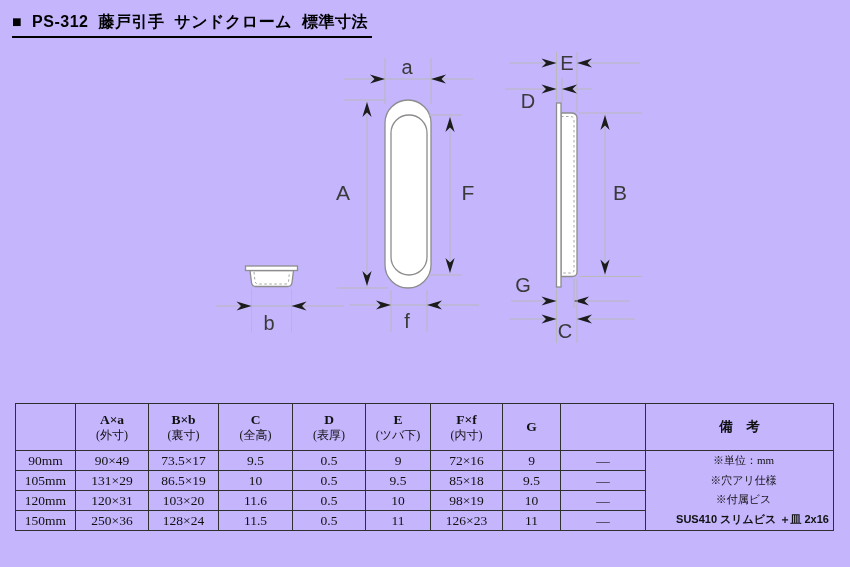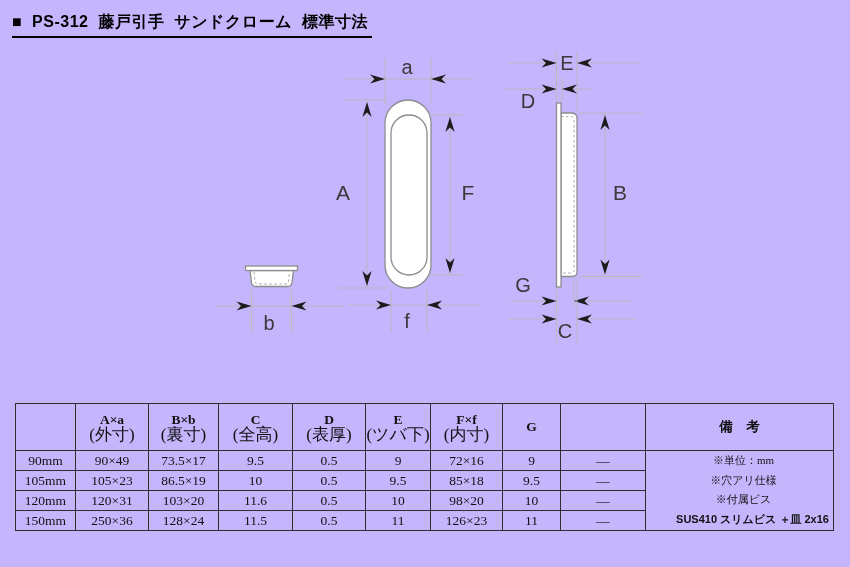--- a/index.html
+++ b/index.html
@@ -21,21 +21,21 @@
   .dimlabel { fill:#3a3a3a; font-family:"Liberation Sans","DejaVu Sans",sans-serif; font-size:20px; }
   .dimlabel.big { font-size:21px; }
   table.spec {
     position:absolute; left:15px; top:403px; width:818px;
     border-collapse:collapse; table-layout:fixed;
     font-family:"Liberation Serif","DejaVu Serif",serif; color:#111;
   }
   table.spec th, table.spec td { border:1px solid #2f2f2f; text-align:center; padding:0; overflow:hidden; }
   table.spec th { height:46px; font-weight:normal; vertical-align:middle; }
   .h1 { font-size:13.5px; line-height:15px;font-weight:bold; }
-  .h2 { font-size:17px; line-height:14px; margin-top:1px; }
+  .h2 { font-size:12px; line-height:14px; margin-top:1px; }
   table.spec td { height:19px; font-size:13.5px; line-height:19px;margin-top:20px; }
   td.remarks { text-align:left; vertical-align:top; }
   .remark-line { height:19.5px; line-height:19.5px; font-size:11px; padding-left:8px; white-space:nowrap;text-align:center; }
   .remark-line.screw {
     font-family:"Liberation Sans","DejaVu Sans",sans-serif;
     font-weight:bold; font-size:11px; padding-left:26px;
   }
   .footnote {
     position:absolute; left:15px; top:534px; width:820px;
     text-align:right; font-family:"Liberation Serif","DejaVu Serif",serif;
@@ -212,37 +212,37 @@
       <td>—</td>
       <td class="remarks" rowspan="4">
         <div class="remark-line">※単位：mm</div>
         <div class="remark-line">※穴アリ仕様</div>
         <div class="remark-line">※付属ビス</div>
         <div class="remark-line screw">SUS410 スリムビス ＋皿 2x16</div>
       </td>
     </tr>
     <tr>
       <td>105mm</td>
-      <td>105×23</td>
+      <td>131×29</td>
       <td>86.5×19</td>
       <td>10</td>
       <td>0.5</td>
       <td>9.5</td>
       <td>85×18</td>
       <td>9.5</td>
       <td>—</td>
     </tr>
     <tr>
       <td>120mm</td>
       <td>120×31</td>
       <td>103×20</td>
       <td>11.6</td>
       <td>0.5</td>
       <td>10</td>
-      <td>98×20</td>
+      <td>98×19</td>
       <td>10</td>
       <td>—</td>
     </tr>
     <tr>
       <td>150mm</td>
       <td>250×36</td>
       <td>128×24</td>
       <td>11.5</td>
       <td>0.5</td>
       <td>11</td>

